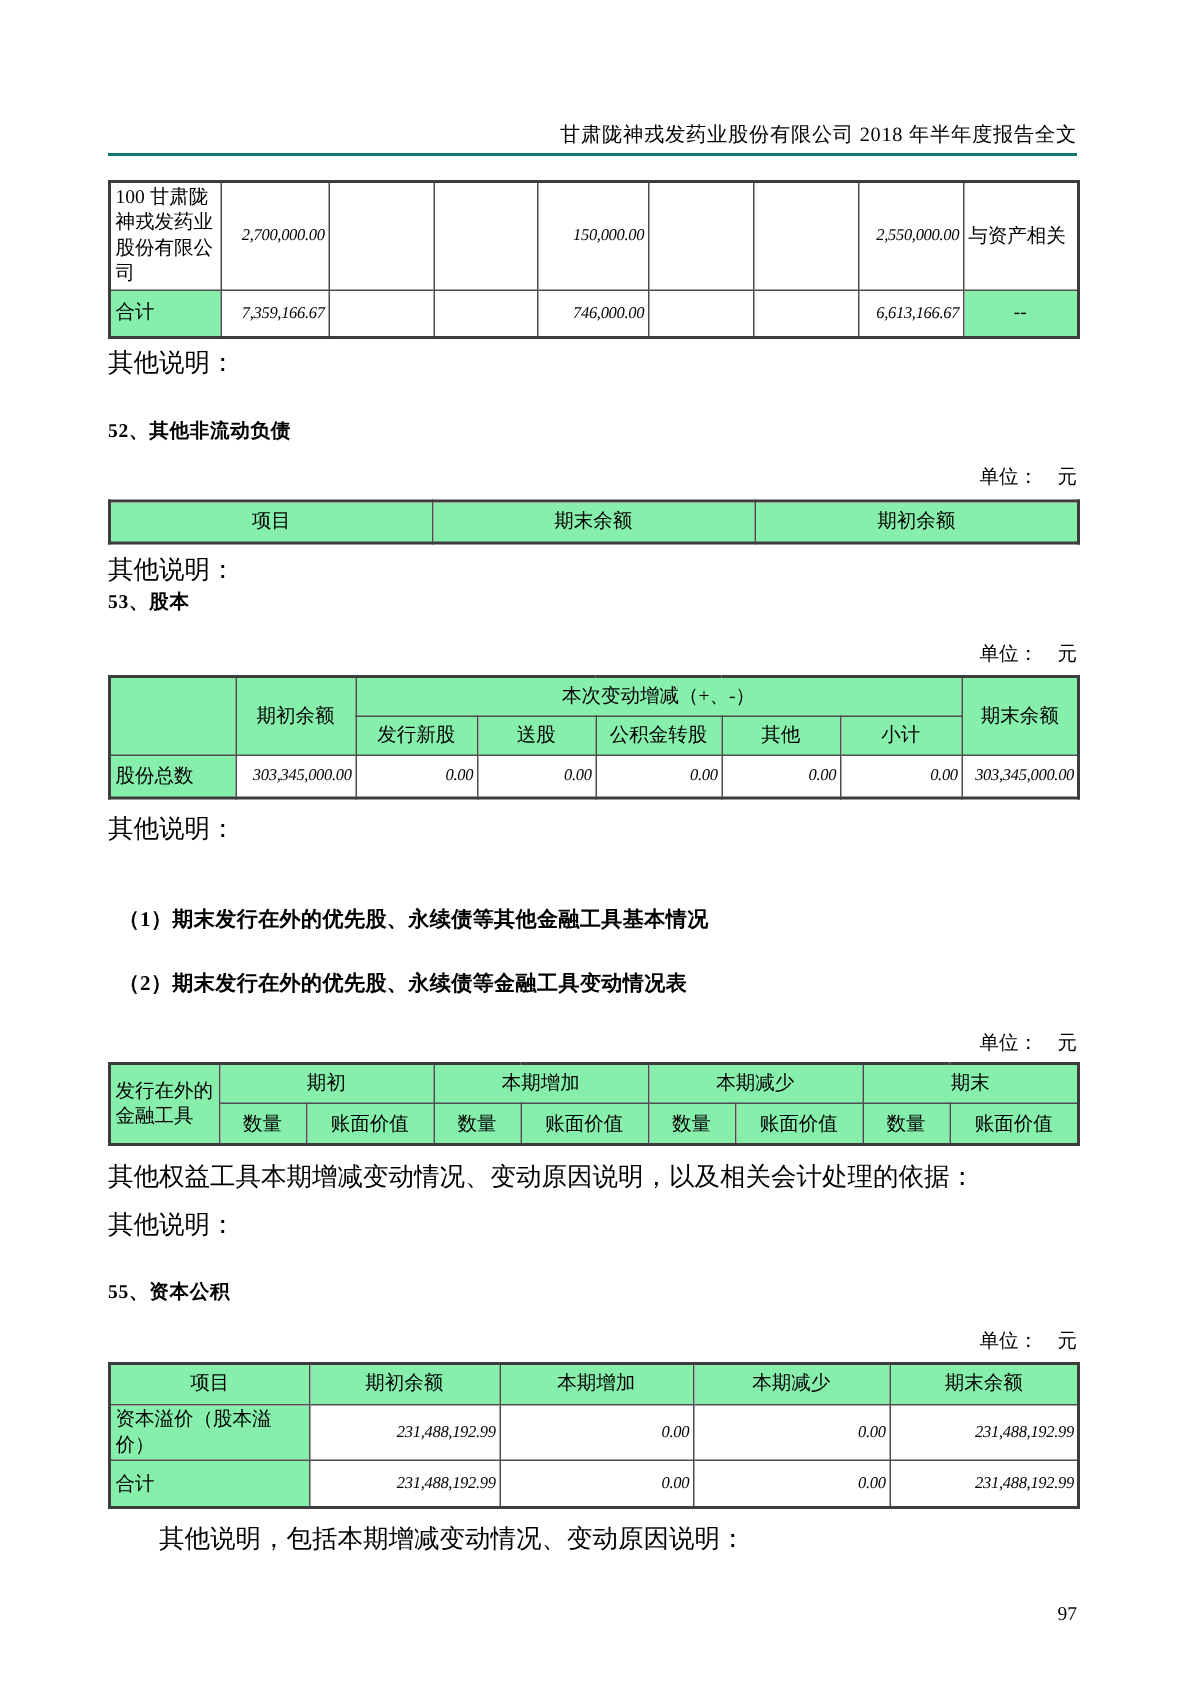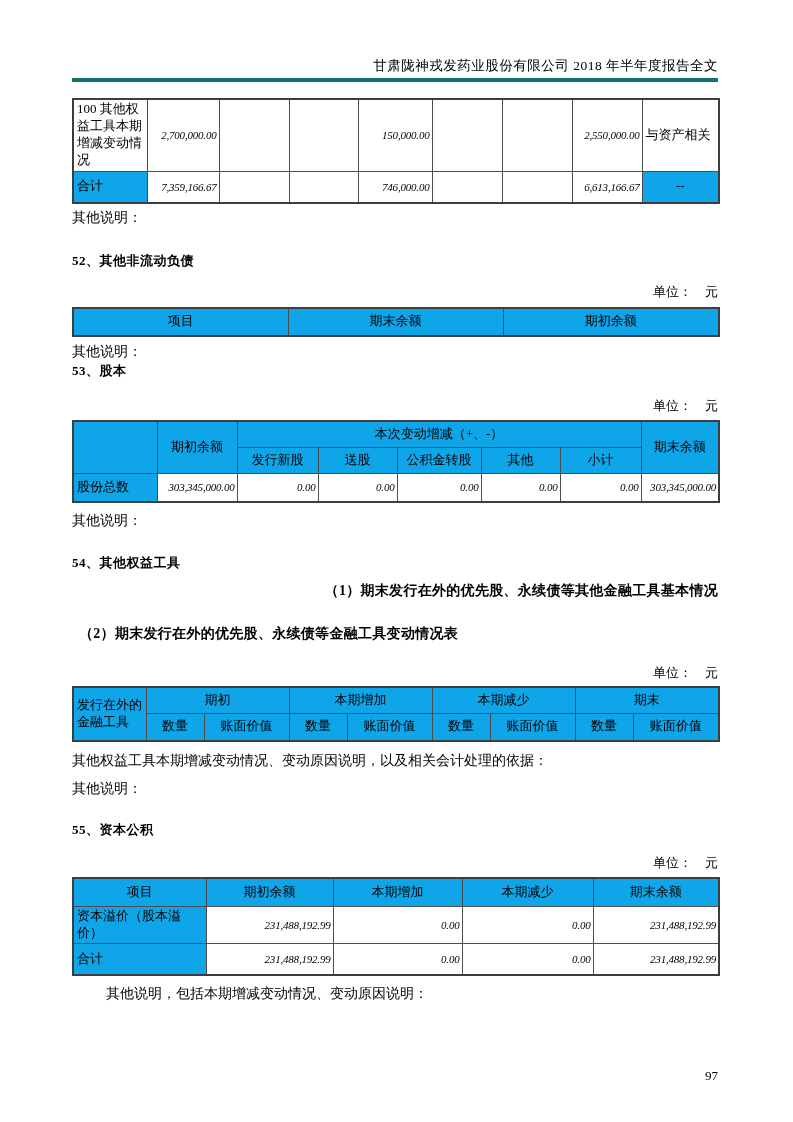--- a/index.html
+++ b/index.html
@@ -14,29 +14,29 @@
     color: #000000;
     overflow: hidden;
   }
   .content {
     position: absolute;
     left: 72px;
     top: 0;
     width: 646px;
   }
   .doc-header {
-    padding-top: 57px;
+    padding-top: 81px;
     padding-bottom: 3px;
     text-align: right;
     font-size: 13.5px;
     letter-spacing: 0.5px;
-    border-bottom: 4px solid #0f766e;
+    border-bottom: 2px solid #0f766e;
   }
   .note {
-    font-size: 14px;
+    font-size: 17px;
     line-height: 1.35;
   }
   .sec-title {
     font-size: 13px;
     font-weight: bold;
     letter-spacing: 0.5px;
   }
   .sub-title {
     font-size: 14px;
     font-weight: bold;
@@ -54,21 +54,21 @@
     border: 2px solid #3d3d3d;
   }
   td {
     border: 1px solid #4d4d4d;
     font-size: 13px;
     padding: 1px 3px;
     vertical-align: middle;
     overflow: hidden;
     line-height: 1.3;
   }
-  .gray { background: #0ea5e9; }
+  .gray { background: #86efac; }
   .c { text-align: center; }
   .l { text-align: left; }
   .num { text-align: right; font-size: 11px; letter-spacing: -0.2px; padding: 0 2px; font-style: italic; }
   
   .t1 { margin-top: 16px; }
   .t1 .r1 td { height: 72px; }
   .t1 .r2 td { height: 32px; }
   .note-t1 { margin-top: 5px; }
   .h52 { margin-top: 24px; }
   .unit-52 { margin-top: 13px; }
@@ -76,21 +76,21 @@
   .t52 td { height: 28px; }
   .note-52 { margin-top: 6px; }
   .h53 { }
   .unit-53 { margin-top: 17px; }
   .t53 { margin-top: 5px; }
   .t53 .hr1 td { height: 27px; }
   .t53 .hr2 td { height: 26px; }
   .t53 .dr td { height: 28px; }
   .note-53 { margin-top: 9px; }
   .h54 { margin-top: 23px; }
-  .sub-54-1 { margin-top: 10px; text-align: right; }
+  .sub-54-1 { margin-top: 39px; }
   .sub-54-2 { margin-top: 25px; }
   .unit-54 { margin-top: 21px; }
   .t54 { margin-top: 4px; }
   .t54 td { height: 27px; }
   .note-54a { margin-top: 10px; }
   .note-54b { margin-top: 9px; }
   .h55 { margin-top: 23px; }
   .unit-55 { margin-top: 15px; }
   .t55 { margin-top: 5px; }
   .t55 .hr td { height: 28px; }
@@ -118,21 +118,21 @@
           <col style="width:70px">
         <col style="width:69px">
           <col style="width:74px">
           <col style="width:70px">
         <col style="width:70px">
           <col style="width:70px">
           <col style="width:77px">
       </colgroup>
       <tbody>
           <tr class="r1">
-        <td class="l">100 其他权益工具本期增减变动情况</td>
+        <td class="l">100 甘肃陇神戎发药业股份有限公司</td>
         <td class="num">2,700,000.00</td>
         <td class="num"></td>
         <td class="num"></td>
         <td class="num">150,000.00</td>
         <td class="num"></td>
         <td class="num"></td>
         <td class="num">2,550,000.00</td>
         <td class="l">与资产相关</td>
       </tr>
       <tr class="r2">
@@ -202,21 +202,20 @@
         <td class="num">0.00</td>
         <td class="num">0.00</td>
         <td class="num">0.00</td>
         <td class="num">0.00</td>
         <td class="num">303,345,000.00</td>
       </tr>
     </tbody>
       </table>
     <div class="note note-53">其他说明：</div>
 
-    <div class="sec-title h54">54、其他权益工具</div>
     <div class="sub-title sub-54-1">（1）期末发行在外的优先股、永续债等其他金融工具基本情况</div>
     <div class="sub-title sub-54-2">（2）期末发行在外的优先股、永续债等金融工具变动情况表</div>
     <div class="unit unit-54">单位：　元</div>
     <table class="t54">
       <colgroup>
         <col style="width:73px">
         <col style="width:58px">
           <col style="width:85px">
         <col style="width:58px">
           <col style="width:85px">

